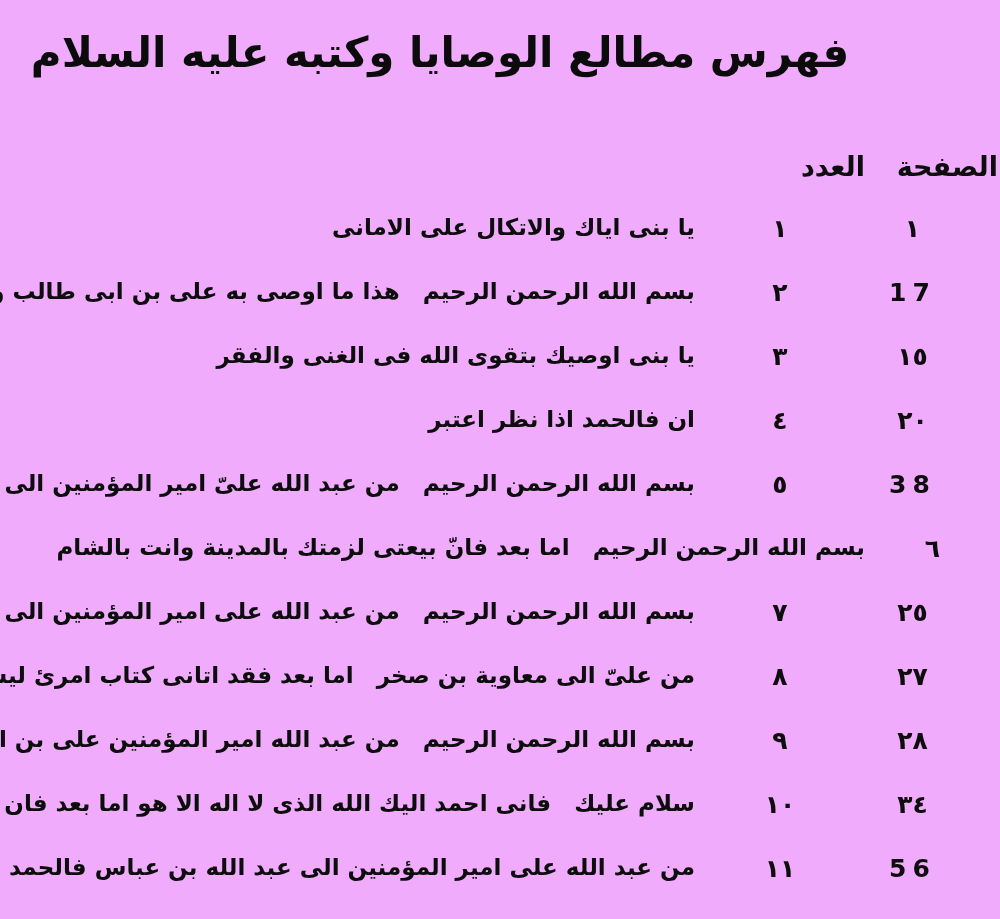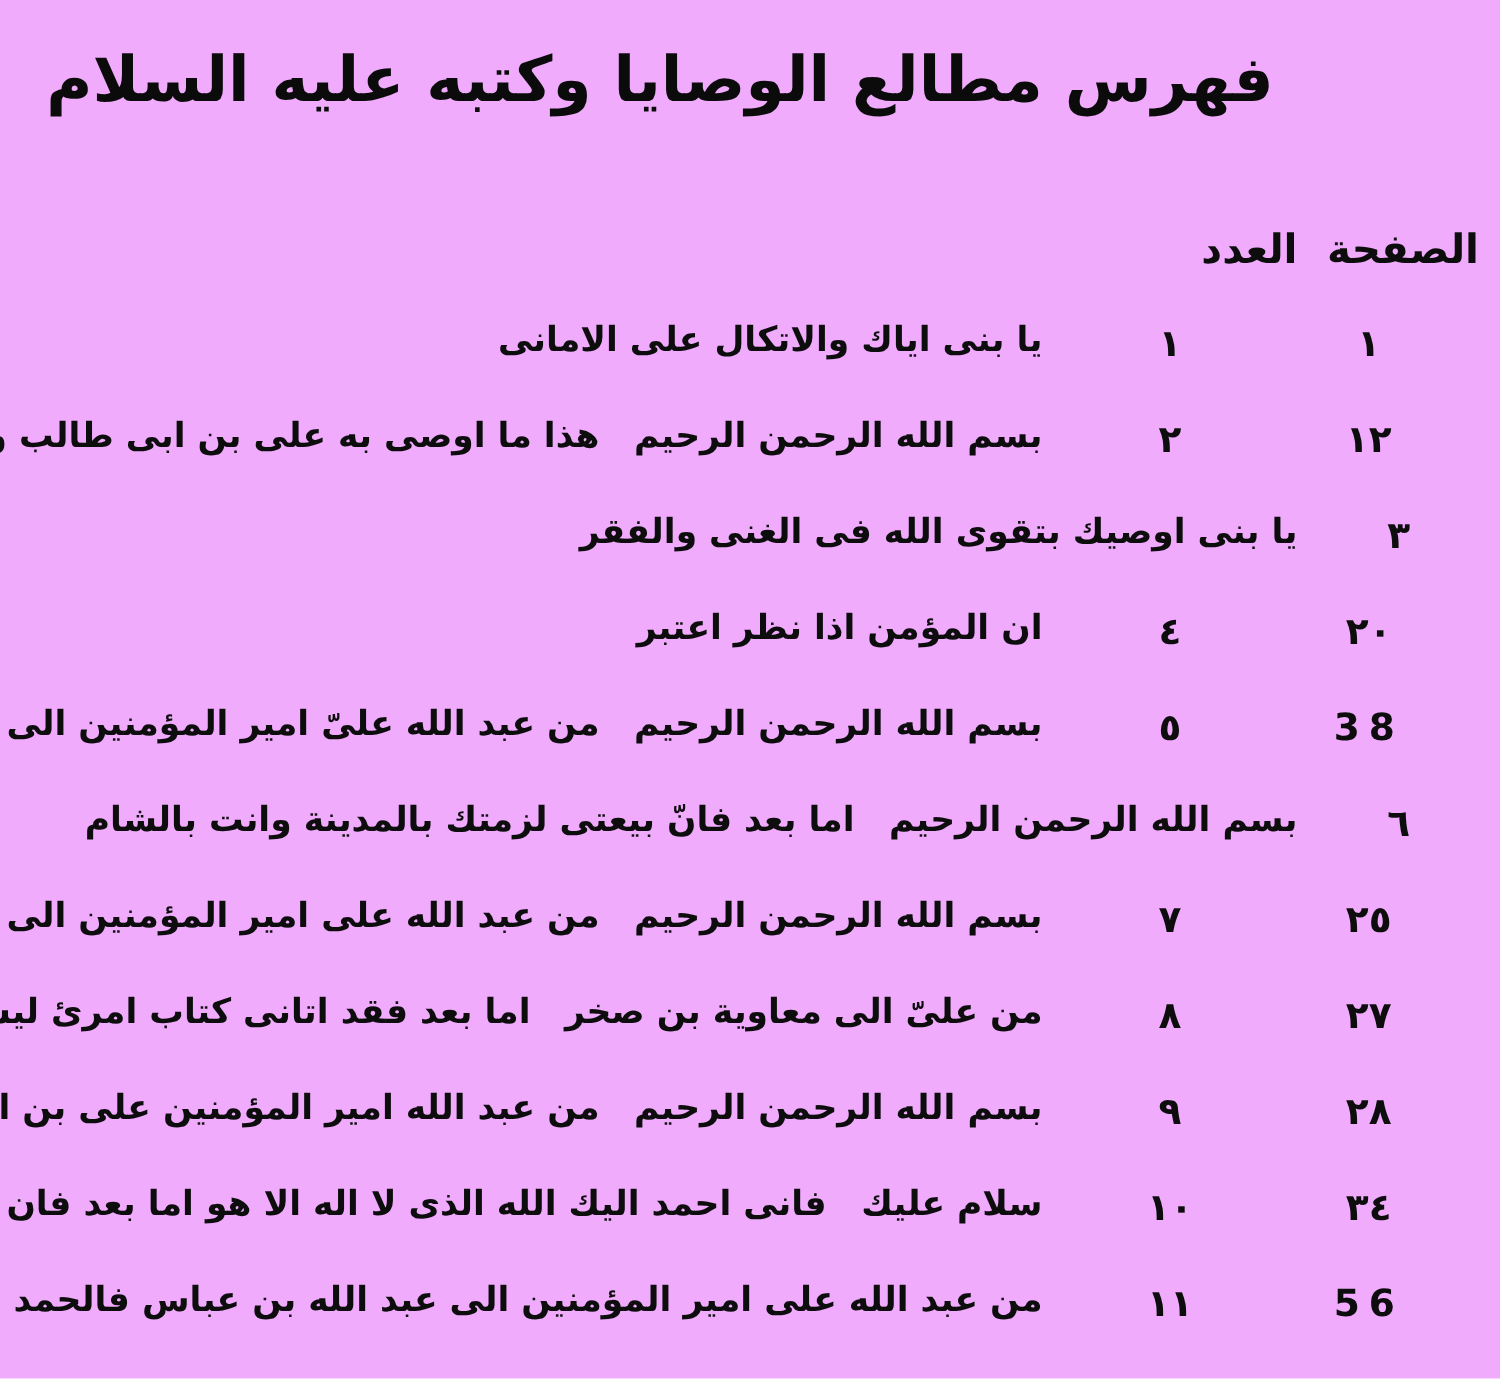--- a/index.html
+++ b/index.html
@@ -35,21 +35,21 @@
     grid-template-columns: 135px 170px 1fr;
     direction: rtl;
     align-items: end;
     height: 58px;
     padding-left: 20px;
     font-size: 27px;
     font-weight: 700;
   }
   .header-row .page-h {
     text-align: right;
-    padding-right: 14px;
+    padding-right: 2px;
     white-space: nowrap;
   }
   .header-row .num-h {
     text-align: right;
     white-space: nowrap;
   }
   .toc-body {
     margin-top: 14px;
   }
   .toc-row {
@@ -93,32 +93,33 @@
     <span></span>
   </div>
 
   <div class="toc-body" id="toc-body">
       <div class="toc-row">
         <span class="cell page">١</span>
         <span class="cell num">١</span>
         <span class="cell text">يا بنى اياك والاتكال على الامانى</span>
       </div>
       <div class="toc-row">
-        <span class="cell page">١٢</span>
+        <span class="cell page">17</span>
         <span class="cell num">٢</span>
         <span class="cell text">بسم الله الرحمن الرحيم هذا ما اوصى به على بن ابى طالب وصى انه يشهد</span>
       </div>
       <div class="toc-row">
+        <span class="cell page">١٥</span>
         <span class="cell num">٣</span>
         <span class="cell text">يا بنى اوصيك بتقوى الله فى الغنى والفقر</span>
       </div>
       <div class="toc-row">
         <span class="cell page">٢٠</span>
         <span class="cell num">٤</span>
-        <span class="cell text">ان المؤمن اذا نظر اعتبر</span>
+        <span class="cell text">ان فالحمد اذا نظر اعتبر</span>
       </div>
       <div class="toc-row">
         <span class="cell page">38</span>
         <span class="cell num">٥</span>
         <span class="cell text">بسم الله الرحمن الرحيم من عبد الله علىّ امير المؤمنين الى اهل الكوفة</span>
       </div>
       <div class="toc-row">
         <span class="cell num">٦</span>
         <span class="cell text">بسم الله الرحمن الرحيم اما بعد فانّ بيعتى لزمتك بالمدينة وانت بالشام</span>
       </div>

